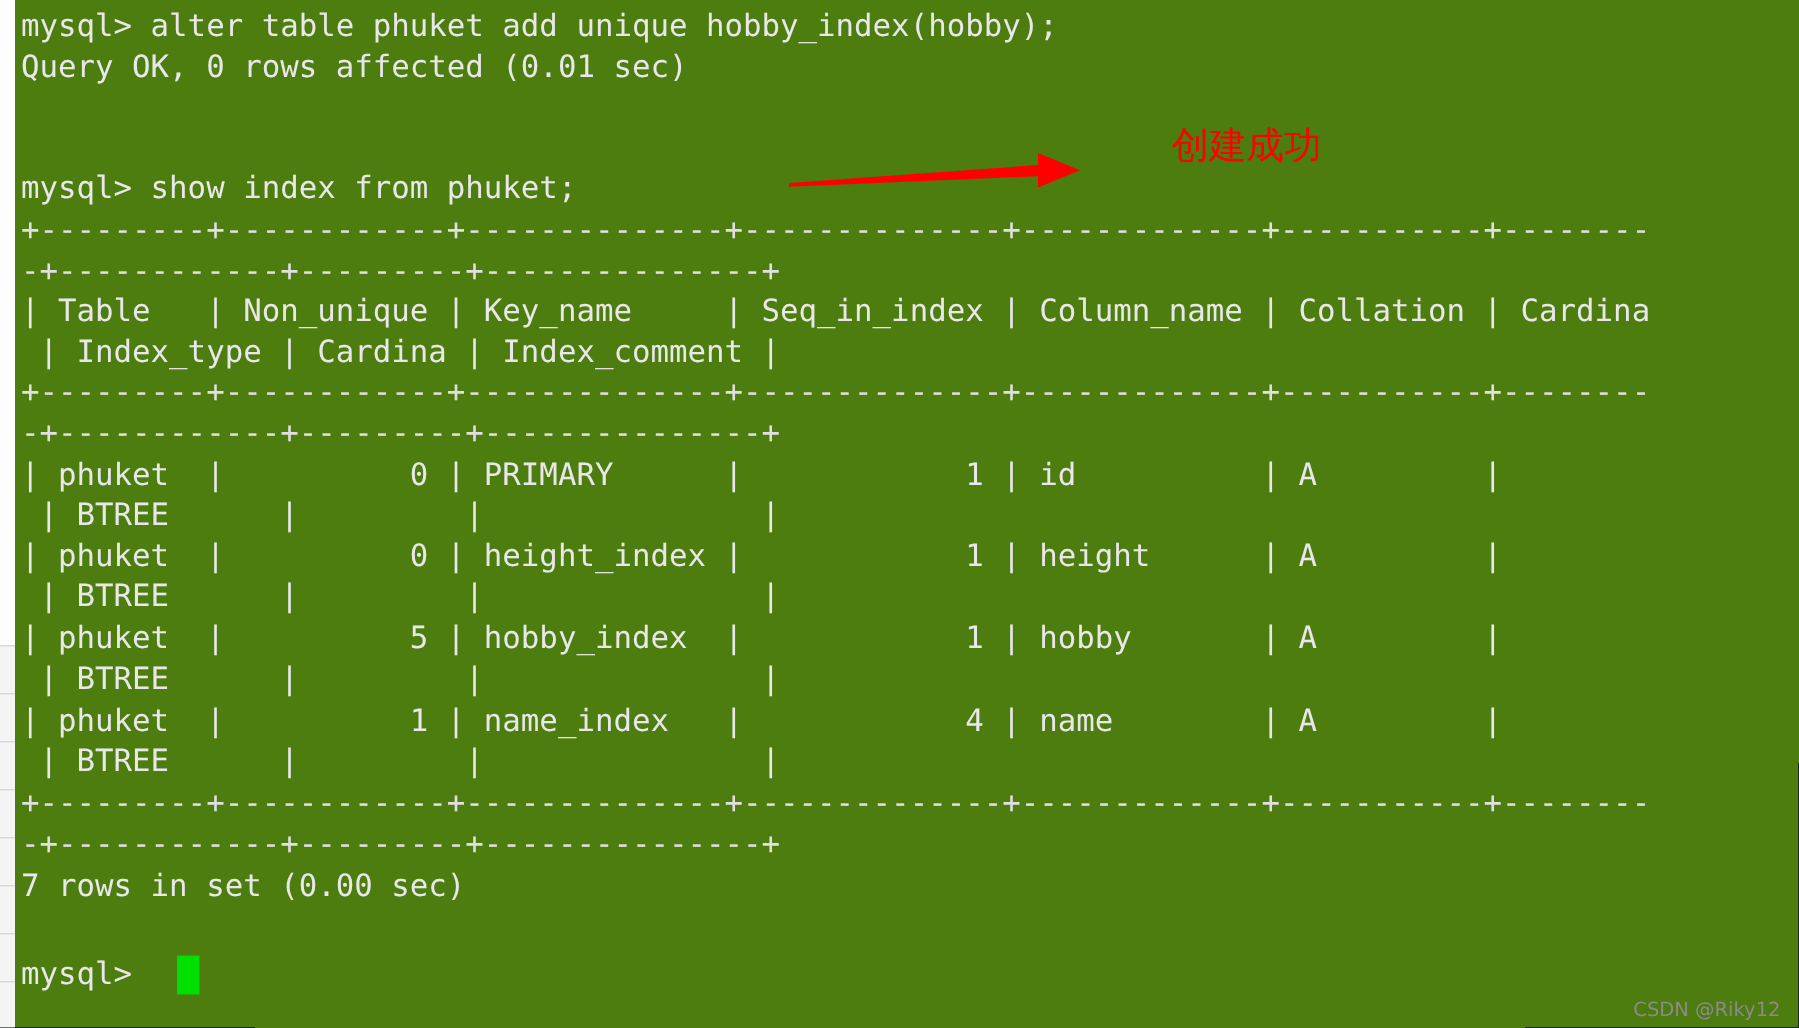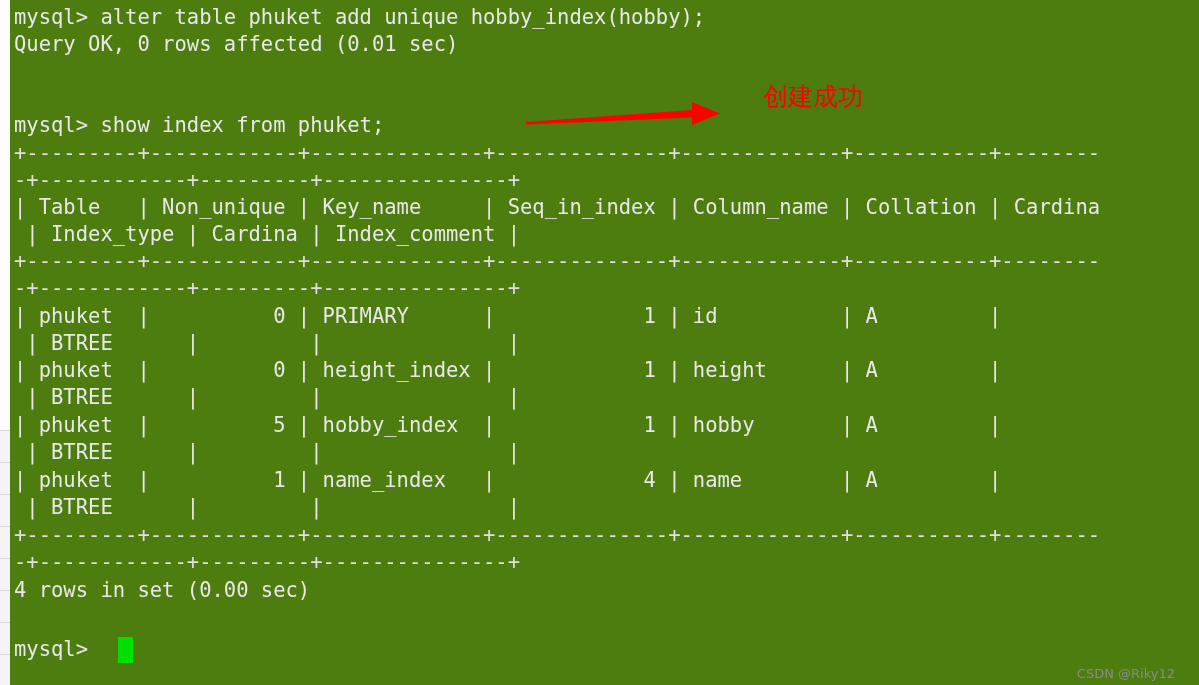--- a/index.html
+++ b/index.html
@@ -68,42 +68,42 @@
     color: #e0e0e0;
   }
   
   #annotation-text {
     position: absolute;
     color: #ff0000;
     font-family: "DejaVu Sans", "Liberation Sans", sans-serif;
     font-size: 25px;
     line-height: 25px;
     white-space: pre;
-    left: 763px;
+    left: 781px;
     top: 84px;
   }
   #annotation-arrow {
     position: absolute;
     left: 520px;
     top: 100px;
     width: 205px;
     height: 32px;
   }
   
   #cursor-block {
     position: absolute;
     left: 108px;
     top: 637px;
     width: 15px;
     height: 26px;
     background: #00e000;
   }
   #watermark {
     position: absolute;
-    right: 24px;
+    right: 12px;
     bottom: 4px;
     color: #8b8b8b;
     font-family: "DejaVu Sans", "Liberation Sans", sans-serif;
     font-size: 13px;
     white-space: pre;
   }
 </style>
 </head>
 <body>
 
@@ -139,21 +139,21 @@
     <div class="line" style="top:330px"> | BTREE      |         |               |</div>
     <div class="line" style="top:357px">| phuket  |          0 | height_index |            1 | height      | A         |</div>
     <div class="line" style="top:384px"> | BTREE      |         |               |</div>
     <div class="line" style="top:412px">| phuket  |          5 | hobby_index  |            1 | hobby       | A         |</div>
     <div class="line" style="top:439px"> | BTREE      |         |               |</div>
     <div class="line" style="top:467px">| phuket  |          1 | name_index   |            4 | name        | A         |</div>
     <div class="line" style="top:494px"> | BTREE      |         |               |</div>
 
     <div class="line sep" style="top:522px">+---------+------------+--------------+--------------+-------------+-----------+--------</div>
     <div class="line sep" style="top:549px">-+------------+---------+---------------+</div>
-    <div class="line" style="top:577px">4 rows in set (0.00 sec)</div>
+    <div class="line" style="top:577px">7 rows in set (0.00 sec)</div>
     <div class="line" style="top:604px"></div>
     <div class="line" style="top:636px">mysql&gt;</div>
 
     <div id="cursor-block"></div>
   </div>
 
   <svg id="annotation-arrow" viewBox="0 0 205 32">
     <polygon points="6,22 172,10 172,2 200,13.5 172,25 172,17.5 6,24.5" fill="#ff0000"></polygon>
   </svg>
 

